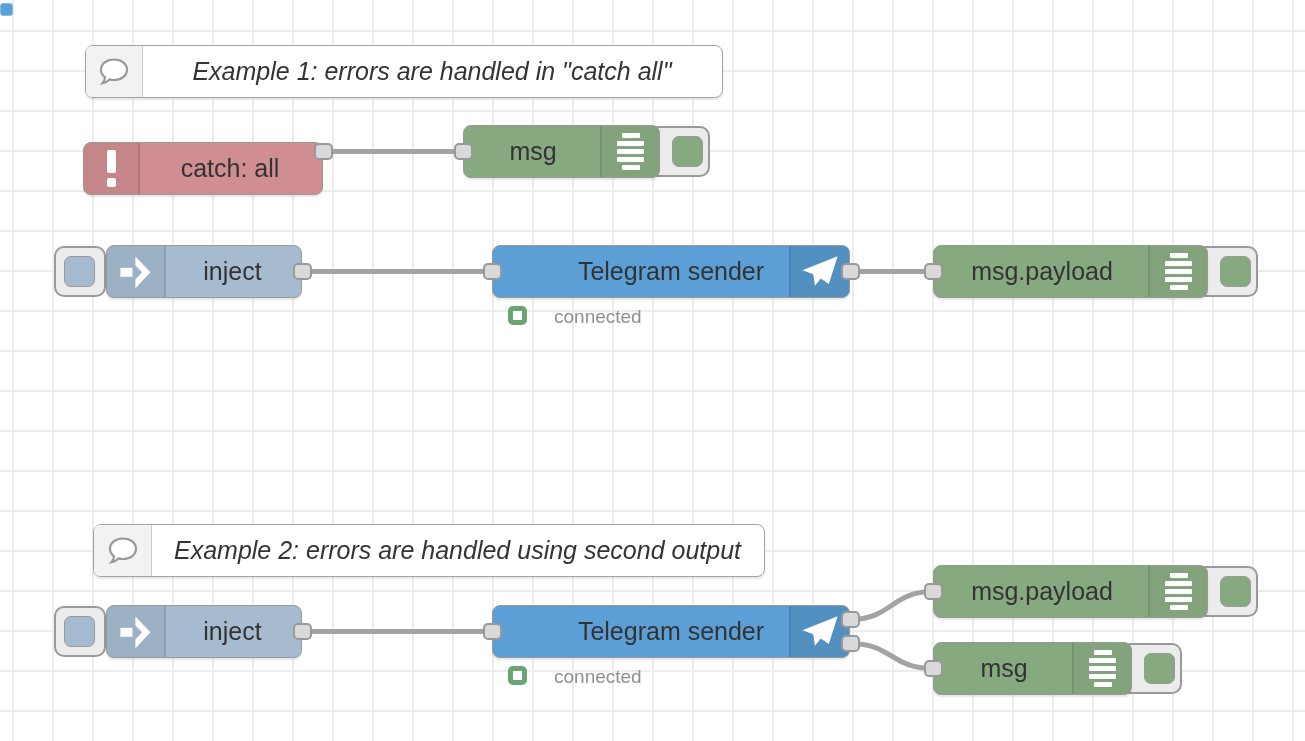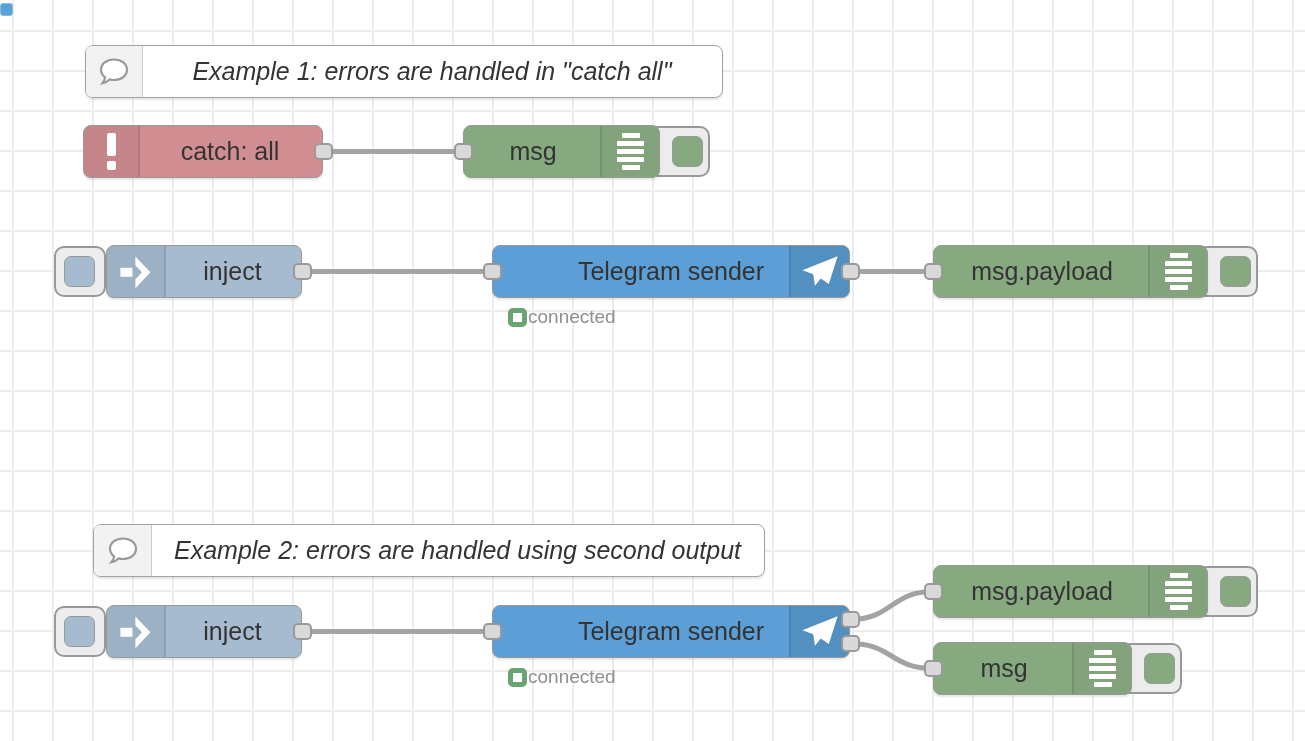--- a/index.html
+++ b/index.html
@@ -29,21 +29,21 @@
   .debug{background:#87a980;}
   .debug .icon-right{background:rgba(0,0,0,0.03);}
   .port{position:absolute;width:19px;height:17px;background:#d9d9d9;border:2px solid #999;
         border-radius:5px;box-sizing:border-box;z-index:5;}
   .side-btn{position:absolute;width:62px;height:51px;background:#ececec;border:2px solid #999;
         border-radius:10px;box-sizing:border-box;z-index:3;}
   .side-btn.inject-btn{width:52px;}
   .side-btn .inner{position:absolute;width:31px;height:31px;border:1.5px solid #999;border-radius:7px;box-sizing:border-box;}
   .inject-btn .inner{left:8px;top:8px;background:#a6bbcf;}
   .toggle-btn .inner{left:22px;top:8px;background:#87a980;}
-  .status{position:absolute;display:flex;align-items:center;gap:1px;z-index:4;}
+  .status{position:absolute;display:flex;align-items:flex-start;gap:27px;z-index:4;}
   .status-icon{width:19px;height:19px;box-sizing:border-box;border:5px solid #6ba473;border-radius:5px;background:#fff;}
   .status-text{font-size:19px;color:#8f8f8f;}
   .excl-bar{width:9px;height:23px;background:#fff;border-radius:2px;}
   .excl-dot{width:9px;height:9px;background:#fff;border-radius:2px;margin-top:5px;}
   .excl-wrap{display:flex;flex-direction:column;align-items:center;}
   .dbg-bars{display:flex;flex-direction:column;align-items:center;gap:3.5px;}
   .dbg-bars i{display:block;height:4.5px;background:#fff;border-radius:1px;}
   .corner-node{position:absolute;left:0;top:3px;width:13px;height:13px;background:#57a2d8;
         border:1.5px solid #8fb9d8;border-radius:3px;box-sizing:border-box;z-index:4;}
 </style>
@@ -65,21 +65,21 @@
 
   <div class="node comment" style="left:85px;top:45px;width:638px;">
     <div class="icon-sec" style="width:56px;">
       <svg width="32" height="31" viewBox="0 0 32 31">
         <path d="M16 3.5 C23.5 3.5 29 8 29 13.8 C29 19.6 23.5 24 16 24 C14.4 24 12.9 23.8 11.5 23.4 C9.7 25.3 7.2 26.6 4.5 27.2 C6 25.4 6.9 23.4 7.1 21.5 C4.6 19.6 3 16.9 3 13.8 C3 8 8.5 3.5 16 3.5 Z" fill="#fff" stroke="#999" stroke-width="2.2"></path>
       </svg>
     </div>
     <div class="label" style="left:56px;right:0;">Example 1: errors are handled in "catch all"</div>
   </div>
 
-  <div class="node catch" style="left:83px;top:125px;width:240px;">
+  <div class="node catch" style="left:83px;top:142px;width:240px;">
     <div class="icon-sec icon-left" style="width:54px;">
       <div class="excl-wrap">
           <div class="excl-bar"></div>
           <div class="excl-dot"></div>
         </div>
     </div>
     <div class="label" style="left:54px;right:0;">catch: all</div>
   </div>
 
   <div class="side-btn toggle-btn" style="left:648px;top:126px;">

